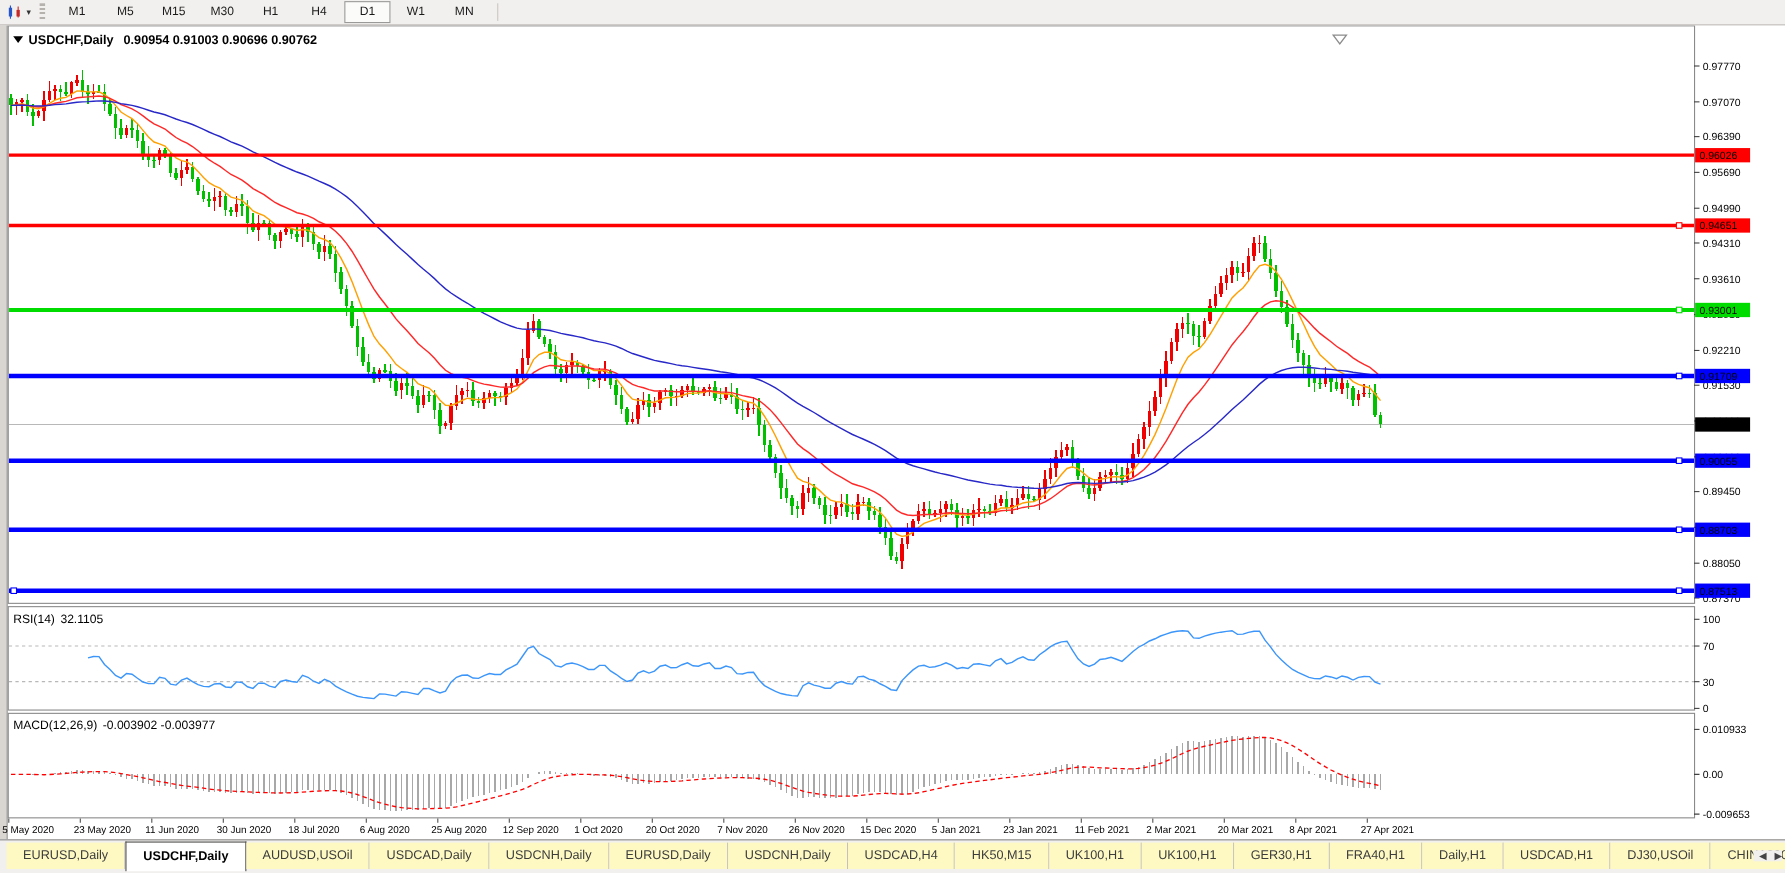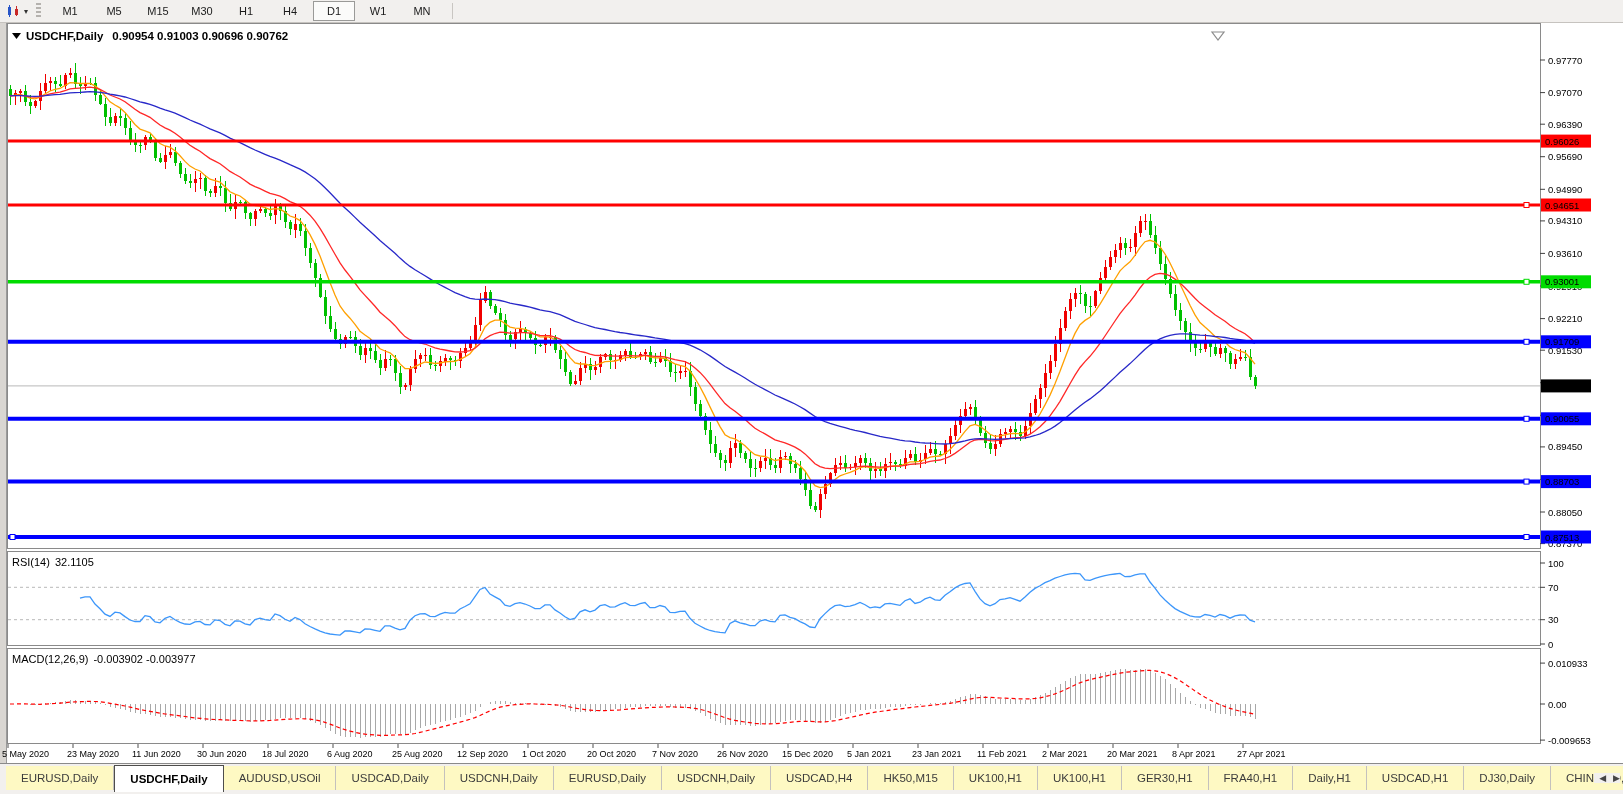--- a/index.html
+++ b/index.html
@@ -1014,21 +1014,21 @@
         <div class="tab">EURUSD,Daily</div>
         <div class="tab">USDCNH,Daily</div>
         <div class="tab">USDCAD,H4</div>
         <div class="tab">HK50,M15</div>
         <div class="tab">UK100,H1</div>
         <div class="tab">UK100,H1</div>
         <div class="tab">GER30,H1</div>
         <div class="tab">FRA40,H1</div>
         <div class="tab">Daily,H1</div>
         <div class="tab">USDCAD,H1</div>
-        <div class="tab">DJ30,Daily</div>
+        <div class="tab">DJ30,USOil</div>
         <div class="tab">CHINA300,H1</div>
       </div>
     <div class="tab-arrows">
       <span>◀</span>
       <span>▶</span>
     </div>
   </div>
 
 </div>
 

